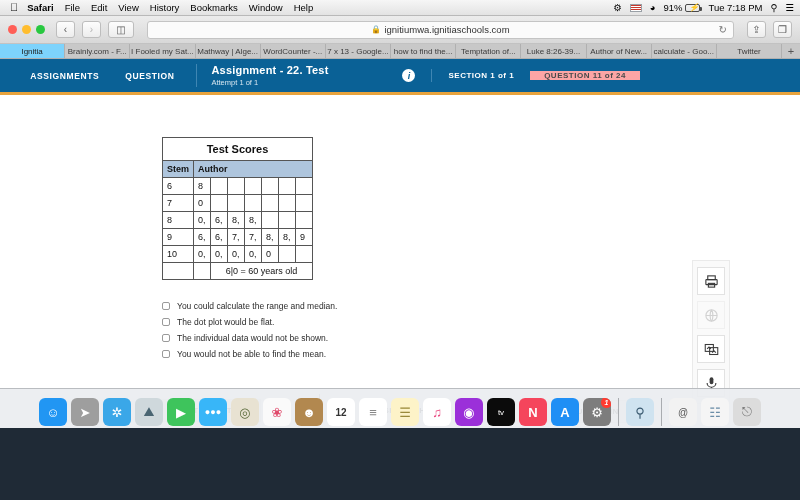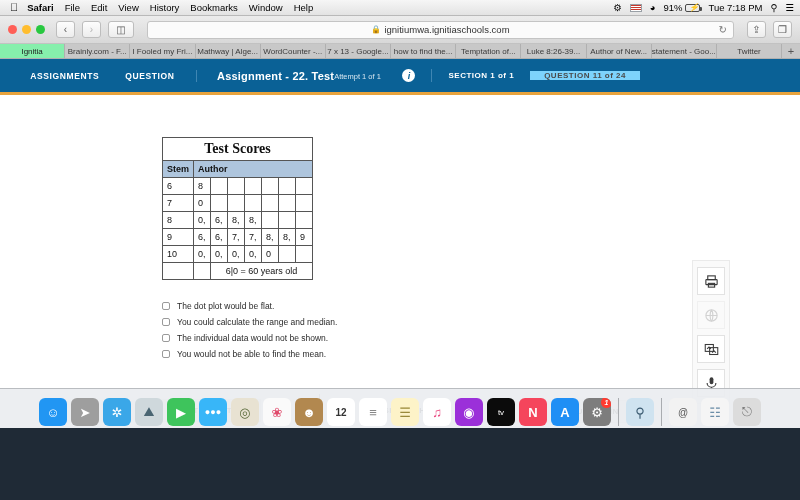--- a/index.html
+++ b/index.html
@@ -77,55 +77,55 @@
     height: 15px; display: flex; align-items: stretch;
     background: #c8c8c8; border-bottom: 1px solid #b0b0b0;
   }
   .tab {
     flex: 1; min-width: 0; display: flex; align-items: center; justify-content: center;
     font-size: 8px; color: #3a3a3a;
     border-right: 1px solid #b0b0b0;
     background: #c8c8c8;
     overflow: hidden; white-space: nowrap; padding: 0 3px;
   }
-  .tab.active { background: #86efac; color: #1e1e1e; }
+  .tab.active { background: #7dd3fc; color: #1e1e1e; }
   .tab-plus {
     width: 18px; display: flex; align-items: center; justify-content: center;
     font-size: 11px; color: #555; background: #c8c8c8;
   }
 
   
   .app-header {
     height: 36px; background: #0a6196; display: flex; align-items: center;
     border-bottom: 3px solid #e8a33d; color: #fff;
   }
   .ah-left { flex: 1; display: flex; align-items: center; justify-content: flex-end; gap: 26px; padding-right: 22px; }
   .ah-link { font-size: 8.5px; letter-spacing: 0.6px; font-weight: bold; }
   .ah-title-wrap {
-    display: flex; flex-direction: row; justify-content: center;
+    display: flex; flex-direction: column; justify-content: center;
     padding-left: 14px; border-left: 1px solid #3f86b3; min-width: 190px;
   }
   .ah-title { font-size: 11px; font-weight: bold; letter-spacing: 0.2px; }
   .ah-sub { font-size: 7.5px; margin-top: 2px; color: #d6e6f0; }
   .ah-info {
     display: flex; align-items: center; padding: 0 16px;
     border-right: 1px solid #3f86b3;
   }
   .info-circle {
     width: 13px; height: 13px; border-radius: 50%; background: #fff; color: #0a6196;
     display: flex; align-items: center; justify-content: center;
     font-size: 9px; font-weight: bold; font-style: italic;
   }
   .ah-section {
     display: flex; align-items: center; padding: 0 16px;
     font-size: 8px; letter-spacing: 0.5px; font-weight: bold;
   }
   .ah-question {
     display: flex; align-items: center; padding: 0 14px;
-    background: #7dd3fc; color: #4a4a4a;
+    background: #fca5a5; color: #4a4a4a;
     font-size: 8px; letter-spacing: 0.5px; font-weight: bold;
   }
   .ah-right-fill { flex: 0 0 160px; }
 
   
   .page {
     height: 333px; background: #fff; position: relative;
     padding: 22px 0 0 0;
   }
   .content { margin-left: 162px; width: 470px; }
@@ -133,21 +133,21 @@
 
   
   .sl-wrap { margin-top: 20px; }
   table.sl { border-collapse: collapse; table-layout: fixed; }
   table.sl td, table.sl th {
     border: 1px solid #555; height: 17px; font-size: 9px;
     padding: 0 4px; text-align: left; vertical-align: middle; color: #111;
     font-weight: normal; background: #fff;
   }
   table.sl .title {
-    text-align: center; font-weight: bold; font-size: 14px; height: 23px; font-family: Liberation Serif, serif;
+    text-align: center; font-weight: bold; font-size: 11px; height: 23px;
   }
   table.sl .hdr { background: #aec5dd; font-weight: bold; }
   .col-stem { width: 26px; }
   .col-leaf { width: 17px; }
   .legend-cell { text-align: center !important; font-size: 8.5px; padding: 0 2px !important; }
 
   
   .options { margin-top: 18px; }
   .opt { display: flex; align-items: center; gap: 7px; height: 16px; }
   .cbox {
@@ -253,21 +253,21 @@
   </div>
 
   <div class="tabbar">
     <div class="tab active">
         <span>Ignitia</span>
       </div>
     <div class="tab">
         <span>Brainly.com - F...</span>
       </div>
     <div class="tab">
-        <span>I Fooled my Fri...</span>
+        <span>I Fooled my Sat...</span>
       </div>
     <div class="tab">
         <span>Mathway | Alge...</span>
       </div>
     <div class="tab">
         <span>WordCounter -...</span>
       </div>
     <div class="tab">
         <span>7 x 13 - Google...</span>
       </div>
@@ -277,21 +277,21 @@
     <div class="tab">
         <span>Temptation of...</span>
       </div>
     <div class="tab">
         <span>Luke 8:26-39...</span>
       </div>
     <div class="tab">
         <span>Author of New...</span>
       </div>
     <div class="tab">
-        <span>statement - Goo...</span>
+        <span>calculate - Goo...</span>
       </div>
     <div class="tab">
         <span>Twitter</span>
       </div>
     <div class="tab-plus">+</div>
   </div>
 </div>
 
 <div class="app-header">
   <div class="ah-left">
@@ -381,25 +381,25 @@
           <td class="col-leaf"></td>
           <td class="legend-cell" colspan="6">6|0 = 60 years old</td>
         </tr>
       </tbody>
         </table>
     </div>
 
     <div class="options">
       <div class="opt">
         <span class="cbox"></span>
-        <span class="opt-label">The dot plot would be flat.</span>
+        <span class="opt-label">You could calculate the range and median.</span>
       </div>
       <div class="opt">
         <span class="cbox"></span>
-        <span class="opt-label">You could calculate the range and median.</span>
+        <span class="opt-label">The dot plot would be flat.</span>
       </div>
       <div class="opt">
         <span class="cbox"></span>
         <span class="opt-label">The individual data would not be shown.</span>
       </div>
       <div class="opt">
         <span class="cbox"></span>
         <span class="opt-label">You would not be able to find the mean.</span>
       </div>
     </div>

